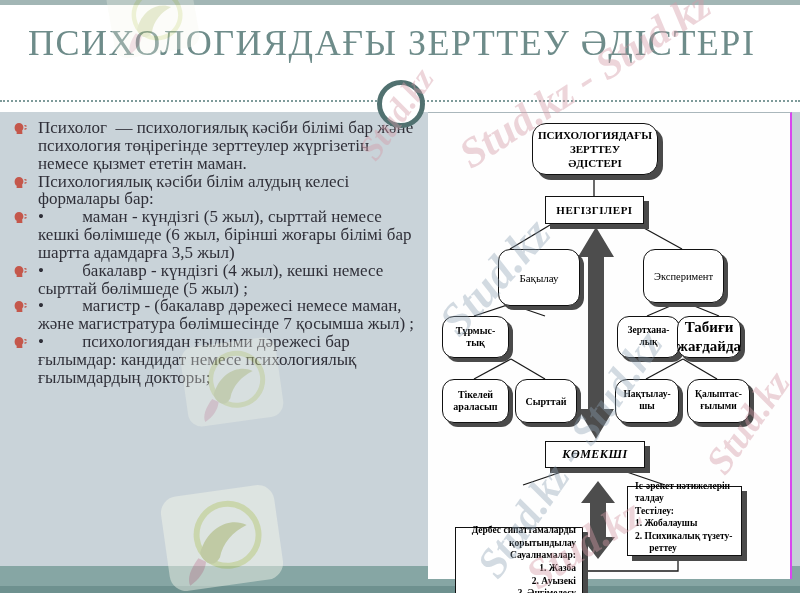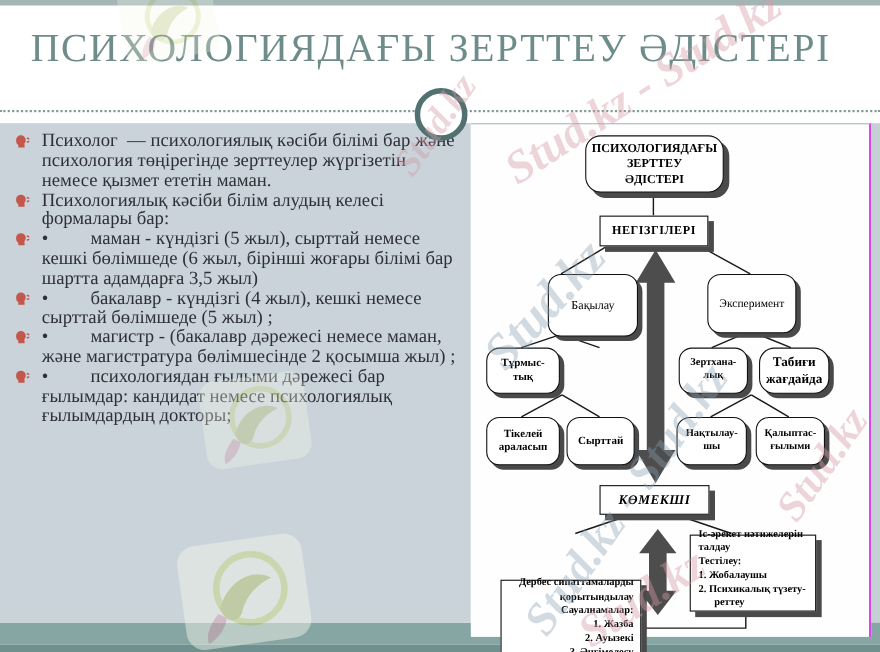--- a/index.html
+++ b/index.html
@@ -105,21 +105,21 @@
       </div>
 
       <div class="bullet-row">
         <span class="bullet-ico">
           <svg width="16" height="14" viewBox="0 0 16 14">
               <path d="M7 1a4.4 4.4 0 0 1 4.4 4.4c0 1.2-.5 2.2-1.2 3l.2 3.6H4.6l.1-2.2C3.4 9 2.6 7.7 2.6 5.4A4.4 4.4 0 0 1 7 1z" fill="#c4574b"></path>
               <rect x="12.2" y="3.2" width="2.6" height="1.4" rx="0.7" fill="#c4574b" transform="rotate(20 13.5 3.9)"></rect>
               <rect x="12.2" y="6.2" width="2.6" height="1.4" rx="0.7" fill="#c4574b" transform="rotate(-20 13.5 6.9)"></rect>
             </svg>
         </span>
-        <span class="bullet-text">•         магистр - (бакалавр дәрежесі немесе маман, және магистратура бөлімшесінде 2 қосымша жыл) ;</span>
+        <span class="bullet-text">•         магистр - (бакалавр дәрежесі немесе маман, және магистратура бөлімшесінде 7 қосымша жыл) ;</span>
       </div>
 
       <div class="bullet-row">
         <span class="bullet-ico">
           <svg width="16" height="14" viewBox="0 0 16 14">
               <path d="M7 1a4.4 4.4 0 0 1 4.4 4.4c0 1.2-.5 2.2-1.2 3l.2 3.6H4.6l.1-2.2C3.4 9 2.6 7.7 2.6 5.4A4.4 4.4 0 0 1 7 1z" fill="#c4574b"></path>
               <rect x="12.2" y="3.2" width="2.6" height="1.4" rx="0.7" fill="#c4574b" transform="rotate(20 13.5 3.9)"></rect>
               <rect x="12.2" y="6.2" width="2.6" height="1.4" rx="0.7" fill="#c4574b" transform="rotate(-20 13.5 6.9)"></rect>
             </svg>
         </span>
@@ -176,21 +176,21 @@
       <span>Тұрмыс-
 тық</span>
       </div>
 
 
     <div class="dnode round" style="left:189px;top:203px;width:61px;height:40px;font-size:9.5px;line-height:1.25;">
       <span>Зертхана-
 лық</span>
       </div>
 
-    <div class="dnode round" style="left:262px;top:203px;width:62px;height:40px;font-size:12px;line-height:1.25;border-radius:14px;">
+    <div class="dnode round" style="left:249px;top:203px;width:62px;height:40px;font-size:15px;line-height:1.25;">
       <span>Табиғи
 жағдайда</span>
       </div>
 
     <div class="dnode round" style="left:14px;top:266px;width:65px;height:42px;font-size:10px;line-height:1.25;">
       <span>Тікелей
 араласып</span>
       </div>
 
     <div class="dnode round" style="left:87px;top:266px;width:60px;height:42px;font-size:10px;">

